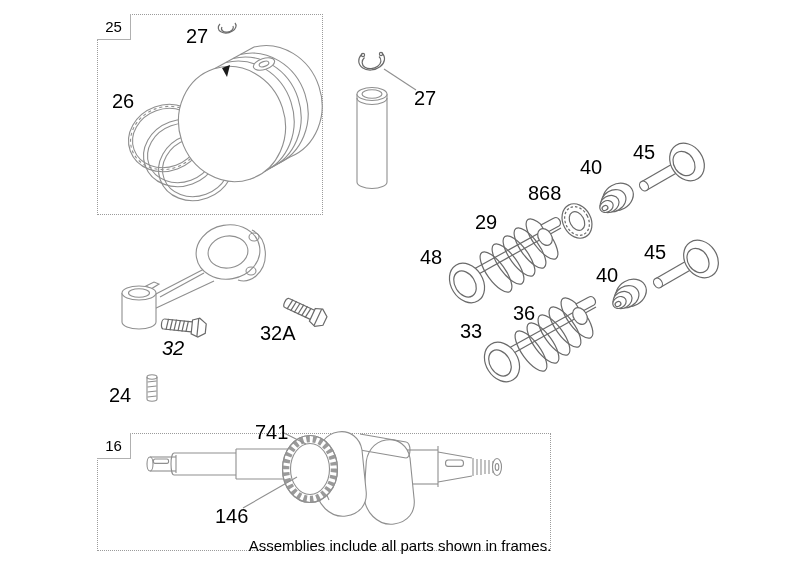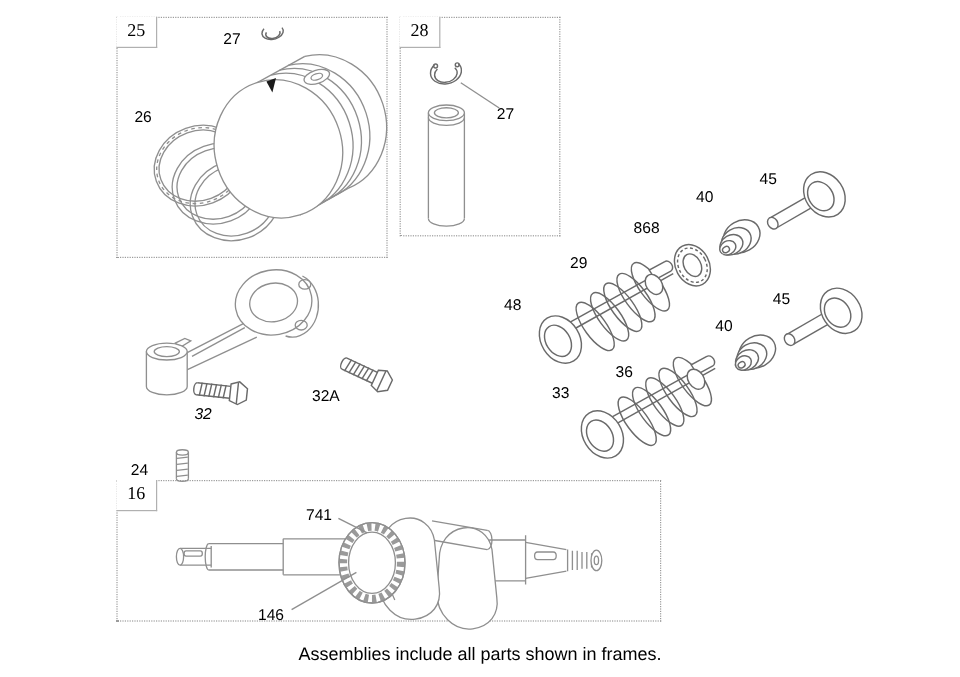--- a/index.html
+++ b/index.html
@@ -1,41 +1,38 @@
 <!DOCTYPE html>
 <html><head>
 <meta charset="utf-8">
 <style>
   html,body{margin:0;padding:0;background:#fff;}
   .stage{position:relative;width:800px;height:564px;background:#fff;
          font-family:"Liberation Sans",sans-serif;overflow:hidden;}
-  .frame{position:absolute;border:1px dotted #9b9b9b;background:transparent;font-family:Liberation Serif, serif;}
+  .frame{position:absolute;border:1px dotted #9b9b9b;background:transparent;}
   .numbox{position:absolute;top:-1px;left:-1px;width:33px;height:25px;
           border-right:1px solid #b0b0b0;border-bottom:1px solid #b0b0b0;
           background:#fff;display:flex;align-items:center;justify-content:center;
           font-size:15px;color:#000;}
-  .plabel{position:absolute;font-size:13px;color:#000;white-space:nowrap;}
+  .plabel{position:absolute;font-size:20px;color:#000;white-space:nowrap;}
   .caption{position:absolute;left:0;right:0;top:537px;text-align:center;
            font-size:15px;color:#000;}
   svg.art{position:absolute;left:0;top:0;}
   .lt{stroke:#8f8f8f;fill:none;stroke-width:1.1;}
   .dk{stroke:#6a6a6a;fill:none;stroke-width:1.2;}
 </style>
 </head>
 <body>
 
 <div class="stage">
 
   <div class="frame" style="left:97px;top:14px;width:224px;height:199px;">
     <div class="numbox">25</div>
   </div>
-  <div class="frame" style="left:333px;top:14px;width:132px;height:181px;">
-    <div class="numbox">28</div>
-  </div>
-  <div class="frame" style="left:97px;top:400px;width:452px;height:116px;">
+  <div class="frame" style="left:97px;top:433px;width:452px;height:116px;">
     <div class="numbox">16</div>
   </div>
 
   <svg class="art" width="800" height="564" viewBox="0 0 800 564">
     <defs>
       <g id="bolt" class="dk">
         <line x1="0" y1="-5" x2="28" y2="-5"></line>
         <line x1="0" y1="5" x2="28" y2="5"></line>
         <path d="M 0 -5 A 2.5 5 0 0 0 0 5"></path>
         <line x1="4" y1="-5.6" x2="2.6" y2="5.6"></line>

